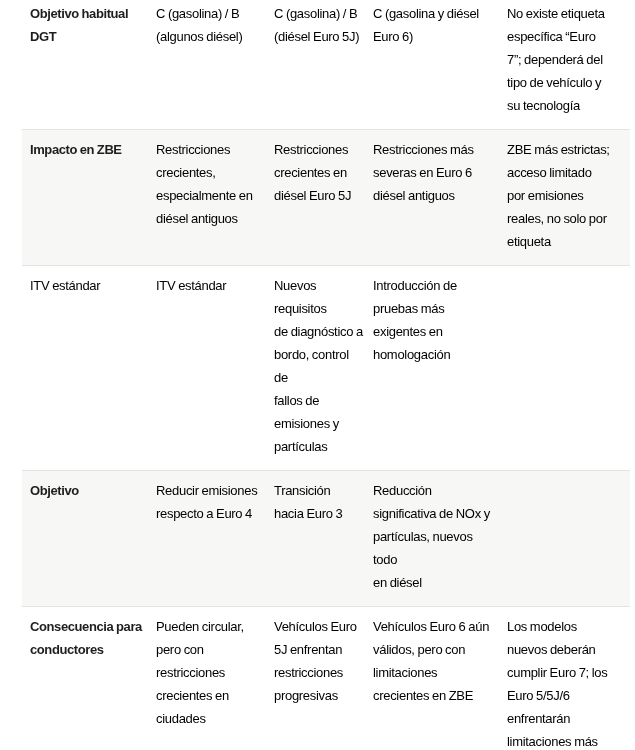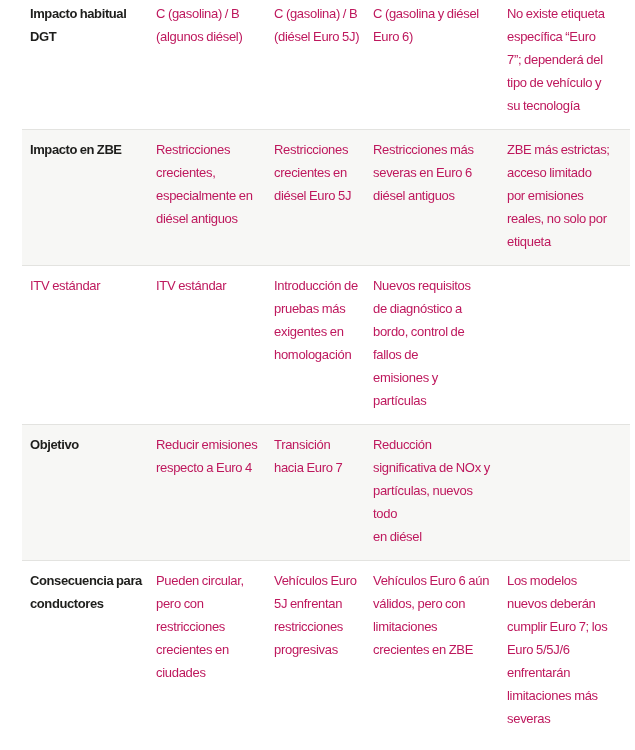--- a/index.html
+++ b/index.html
@@ -16,40 +16,40 @@
     display: grid;
     grid-template-columns: 126px 118px 99px 134px 131px;
     border-top: 1px solid #e3e3e0;
   }
   .row.first { border-top: none; }
   .row.stripe { background: #f7f7f5; }
   .cell {
     padding: 8px 2px 12px 8px;
     font-size: 13px;
     line-height: 23px;
-    color: #be185d;
+    color: #000000;
     letter-spacing: -0.3px;
     word-spacing: -0.5px;
     white-space: pre-line;
     hyphens: none;
   }
   .cell.head {
     font-weight: bold;
     color: #1e1e1c;
     letter-spacing: -0.4px;
   }
   .row.first .cell { padding-top: 2px; }
 </style>
 </head>
 <body>
 
 <div class="table">
 
   <div class="row first">
-    <div class="cell head">Impacto habitual
+    <div class="cell head">Objetivo habitual
 DGT</div>
     <div class="cell">C (gasolina) / B
 (algunos diésel)</div>
     <div class="cell">C (gasolina) / B
 (diésel Euro 5J)</div>
     <div class="cell">C (gasolina y diésel
 Euro 6)</div>
     <div class="cell">No existe etiqueta
 específica “Euro
 7”; dependerá del
@@ -72,38 +72,38 @@
     <div class="cell">ZBE más estrictas;
 acceso limitado
 por emisiones
 reales, no solo por
 etiqueta</div>
   </div>
 
   <div class="row">
     <div class="cell">ITV estándar</div>
     <div class="cell">ITV estándar</div>
-    <div class="cell">Introducción de
-pruebas más
-exigentes en
-homologación</div>
     <div class="cell">Nuevos requisitos
 de diagnóstico a
 bordo, control de
 fallos de
 emisiones y
 partículas</div>
+    <div class="cell">Introducción de
+pruebas más
+exigentes en
+homologación</div>
   </div>
 
   <div class="row stripe">
     <div class="cell head">Objetivo</div>
     <div class="cell">Reducir emisiones
 respecto a Euro 4</div>
     <div class="cell">Transición
-hacia Euro 7</div>
+hacia Euro 3</div>
     <div class="cell">Reducción
 significativa de NOx y
 partículas, nuevos todo
 en diésel</div>
   </div>
 
   <div class="row">
     <div class="cell head">Consecuencia para
 conductores</div>
     <div class="cell">Pueden circular,

